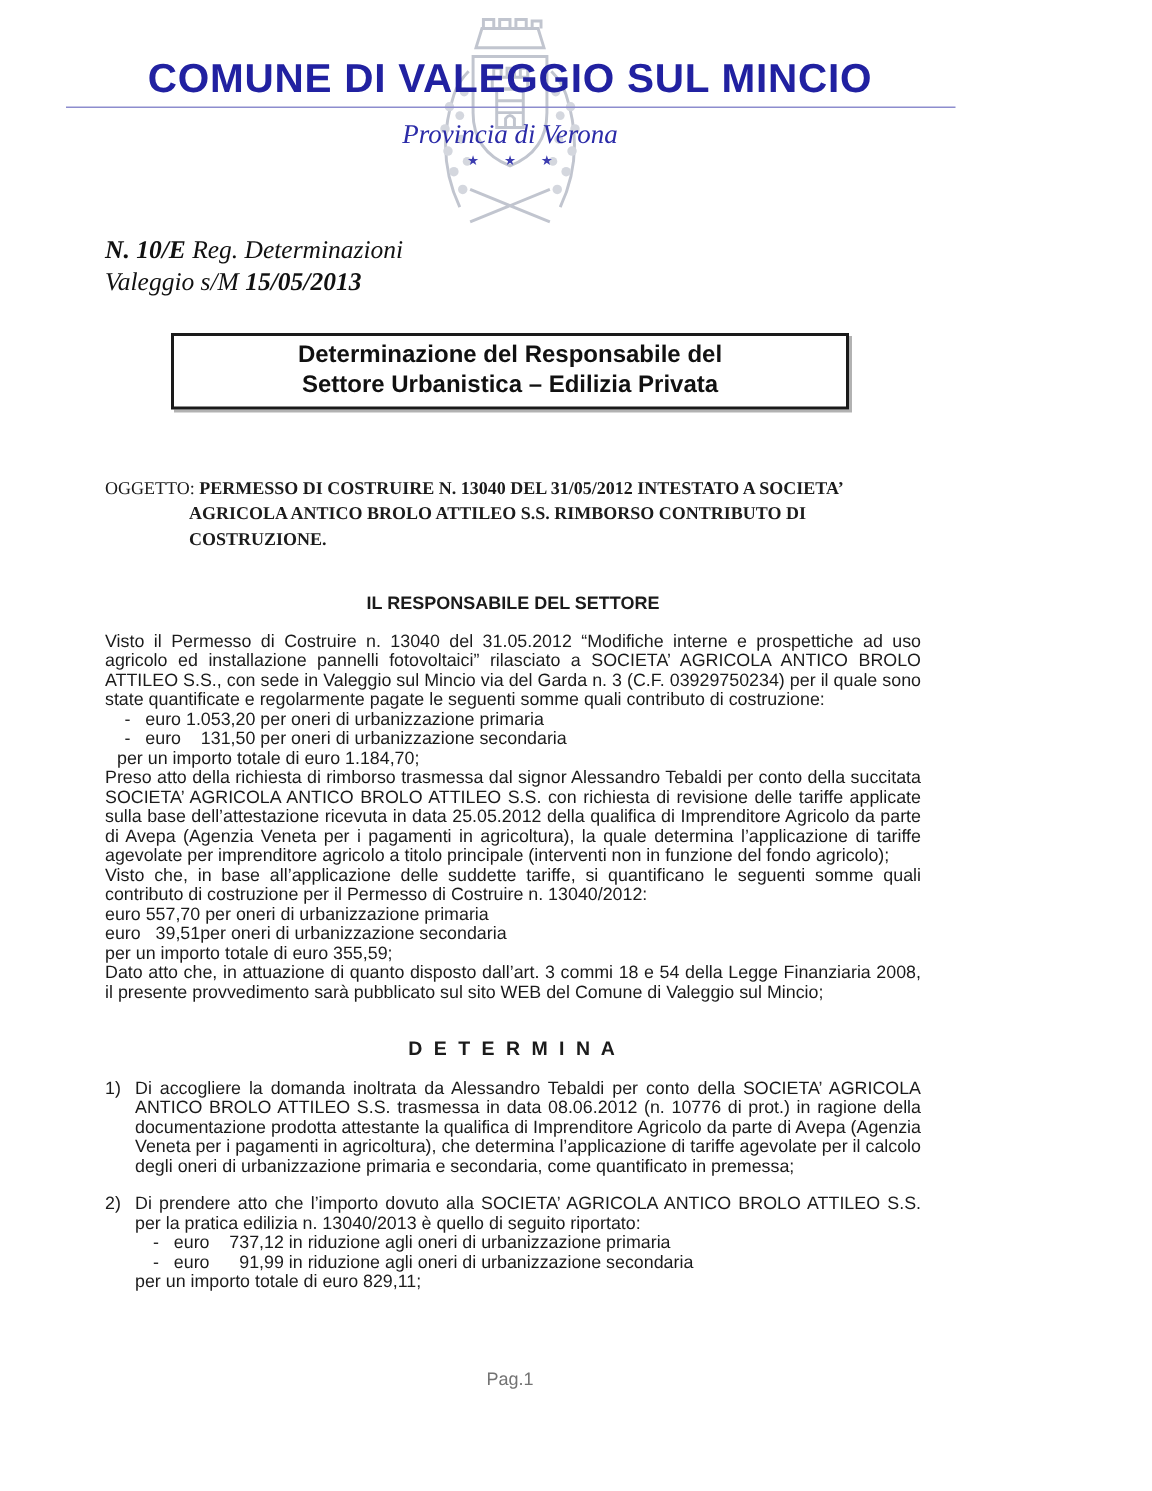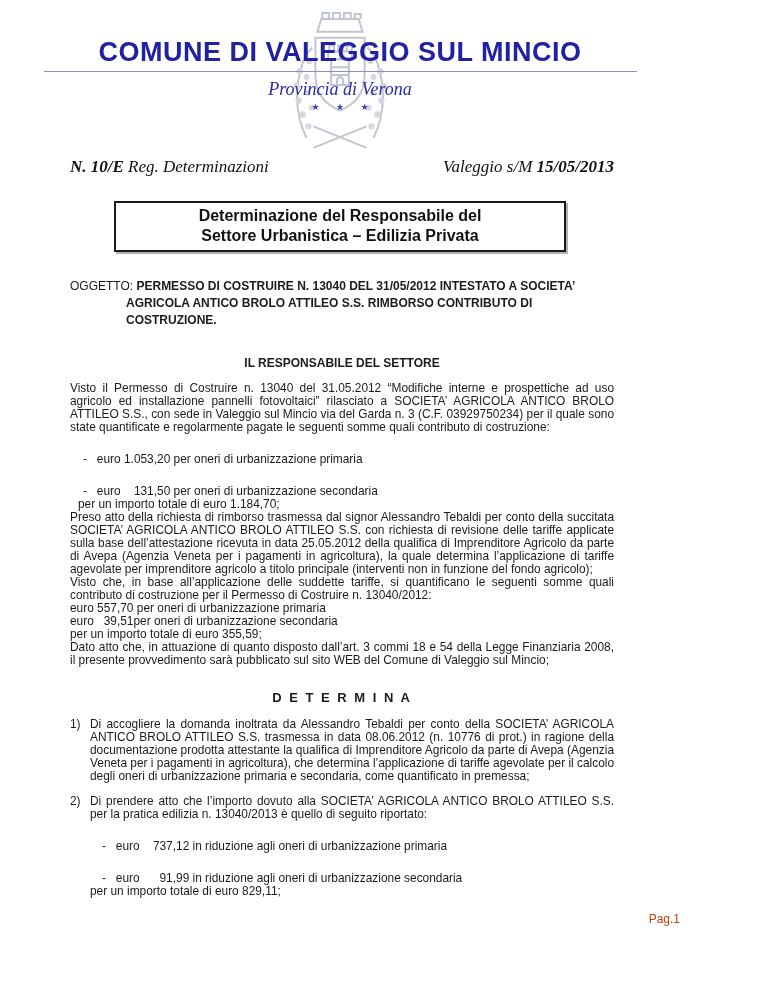--- a/index.html
+++ b/index.html
@@ -75,20 +75,21 @@
   .reg-line {
     display: flex;
     justify-content: space-between;
     padding: 0 66px 0 70px;
     margin-top: 44px;
     font-family: "Liberation Serif", serif;
     font-style: italic;
     font-size: 17px;
     line-height: 21px;
     color: #111;
+    flex-direction: column;
   }
   .reg-line .b { font-weight: bold; }
   .pre { white-space: pre-wrap; }
 
   
   .title-box {
     width: 452px;
     margin: 24px auto 12px auto;
     border: 2px solid #1a1a1a;
     box-shadow: 2px 2px 0 rgba(0,0,0,0.30);
@@ -103,41 +104,42 @@
 
   
   .content {
     padding: 0 66px 0 70px;
     font-size: 11.9px;
     line-height: 13px;
     color: #1b1b1b;
   }
 
   .oggetto {
-    margin-top: 26px;
+    margin-top: 44px;
     padding-left: 56px;
     text-indent: -56px;
     font-size: 12px;
     line-height: 17px;
+    font-family: Liberation Serif, serif;
   }
   .oggetto .og-text { font-weight: bold; }
 
   .section-heading {
     margin-top: 28px;
     text-align: center;
     font-weight: bold;
     font-size: 12px;
     line-height: 13px;
   }
 
   .para { margin-top: 0; text-align: justify; }
   .para.first { margin-top: 12px; }
 
   .dash-list { }
-  .dash-item { padding-left: 13px; white-space: pre-wrap; margin-top: 19px; }
+  .dash-item { padding-left: 13px; white-space: pre-wrap; }
   .total-line { padding-left: 8px; }
   .plain-line { white-space: pre-wrap; }
 
   .determina-heading {
     margin-top: 24px;
     text-align: center;
     font-weight: bold;
     font-size: 13px;
     line-height: 13px;
     letter-spacing: 2px;
@@ -152,23 +154,23 @@
   .ditem .num { text-align: left; }
   .ditem .dtext { text-align: justify; }
   .ditem .dash-item { padding-left: 12px; }
   .ditem .total-line { padding-left: 0; }
 
   .footer {
     position: absolute;
     top: 912px;
     left: 0;
     right: 0;
-    text-align: right;
+    text-align: center;
     font-size: 12px;
-    color: #c2410c;
+    color: #737373;
   }
 </style>
 </head>
 <body>
 
 <div class="page">
 
   <div class="header">
     <svg class="crest" width="128" height="142" viewBox="0 0 130 144" xmlns="http://www.w3.org/2000/svg">
       <g stroke="#adb2bf" fill="none" stroke-width="2">

